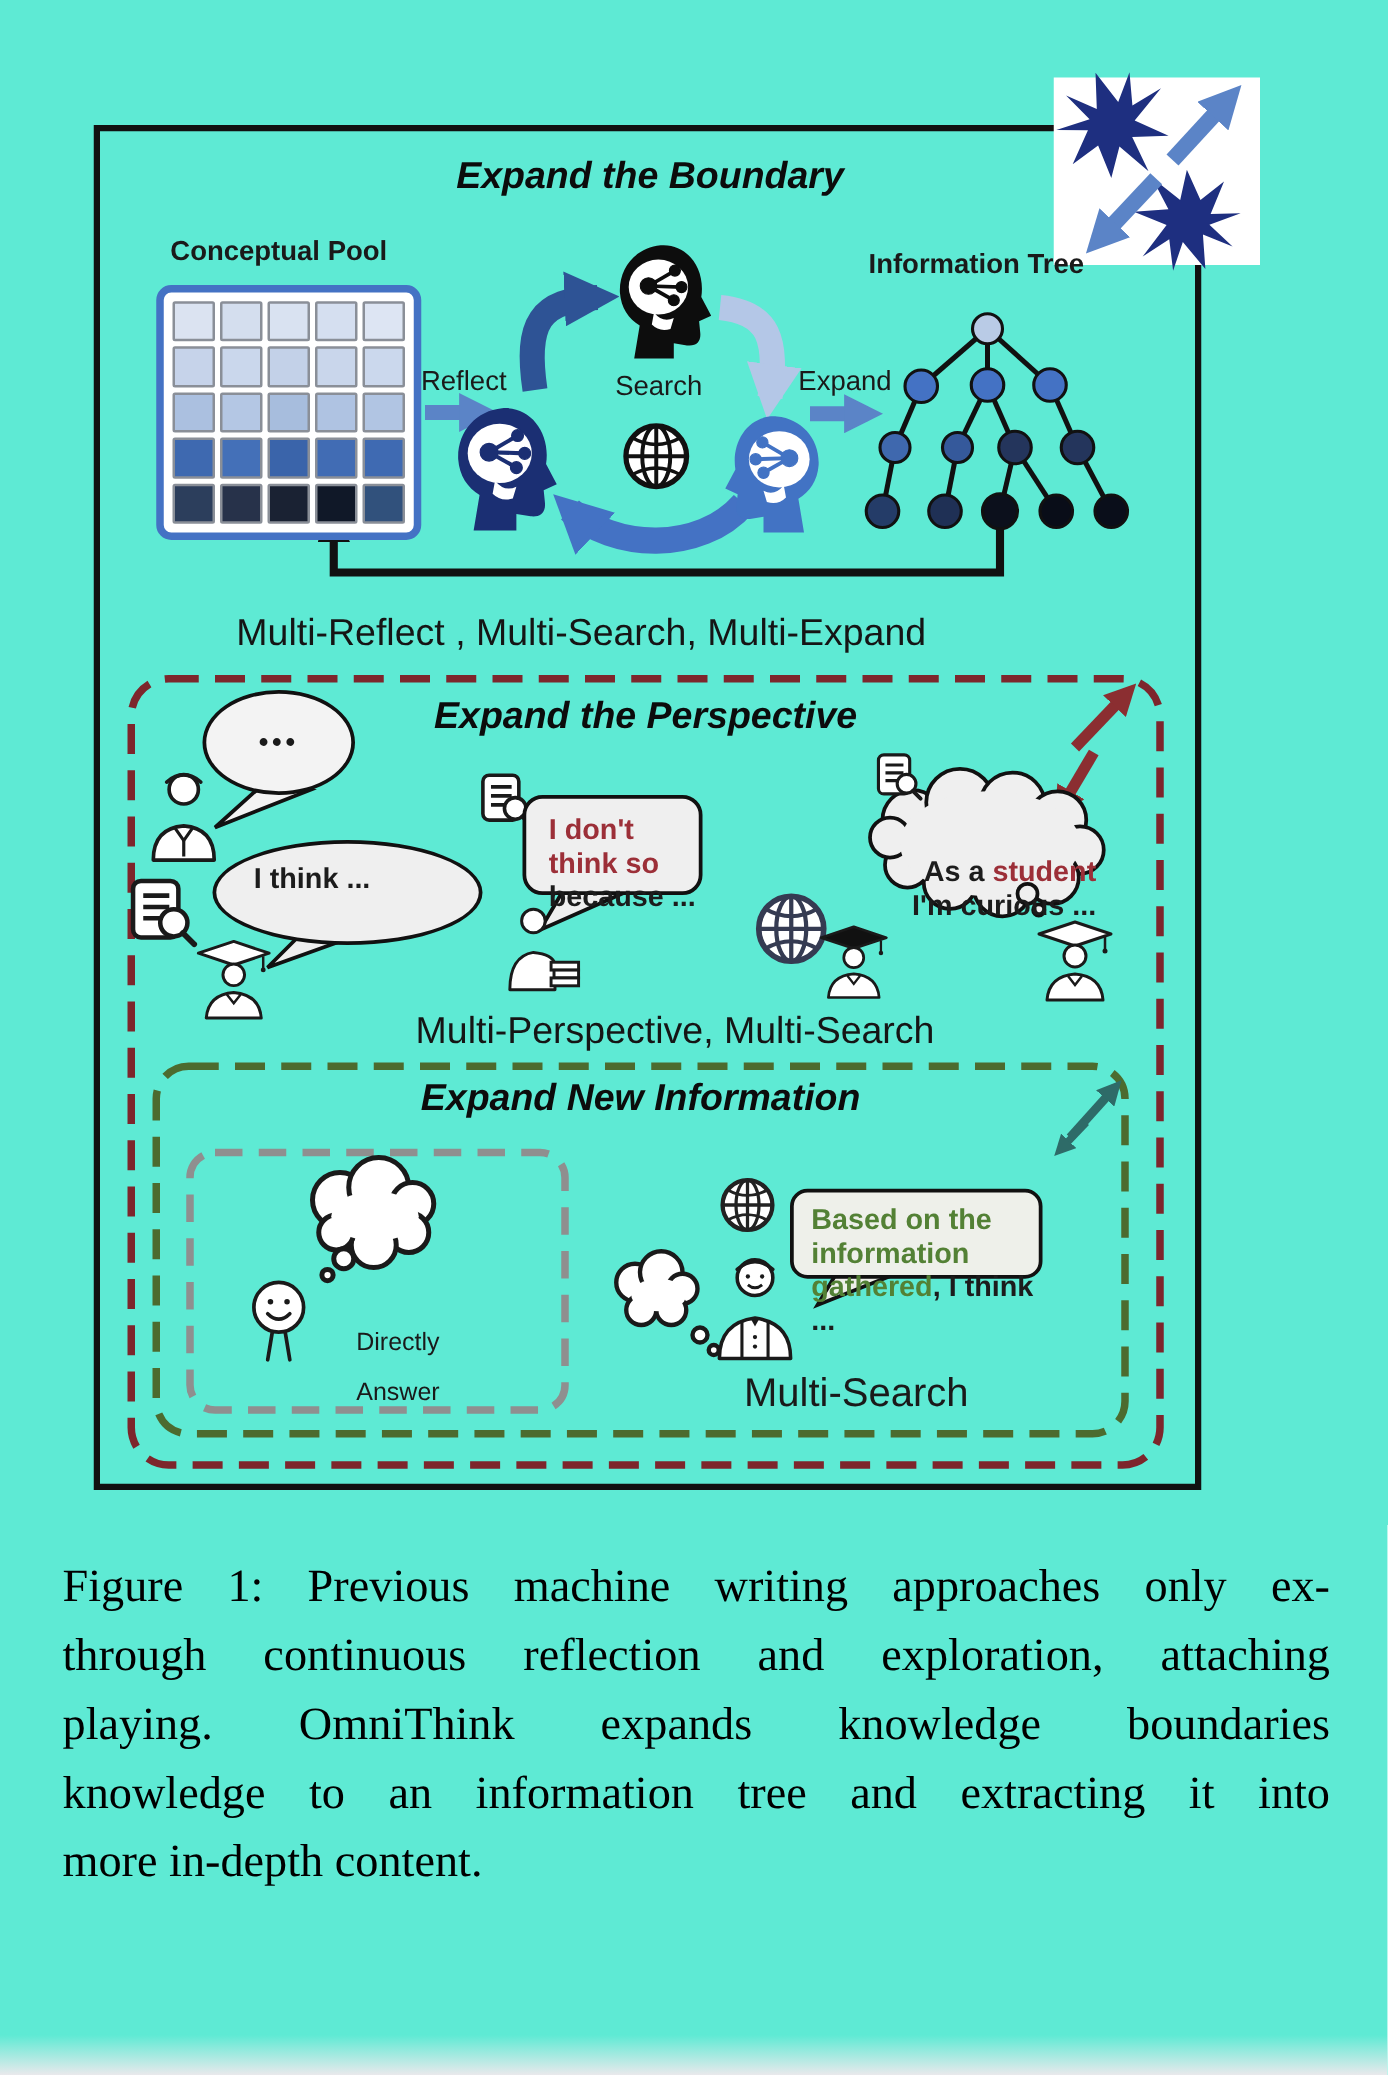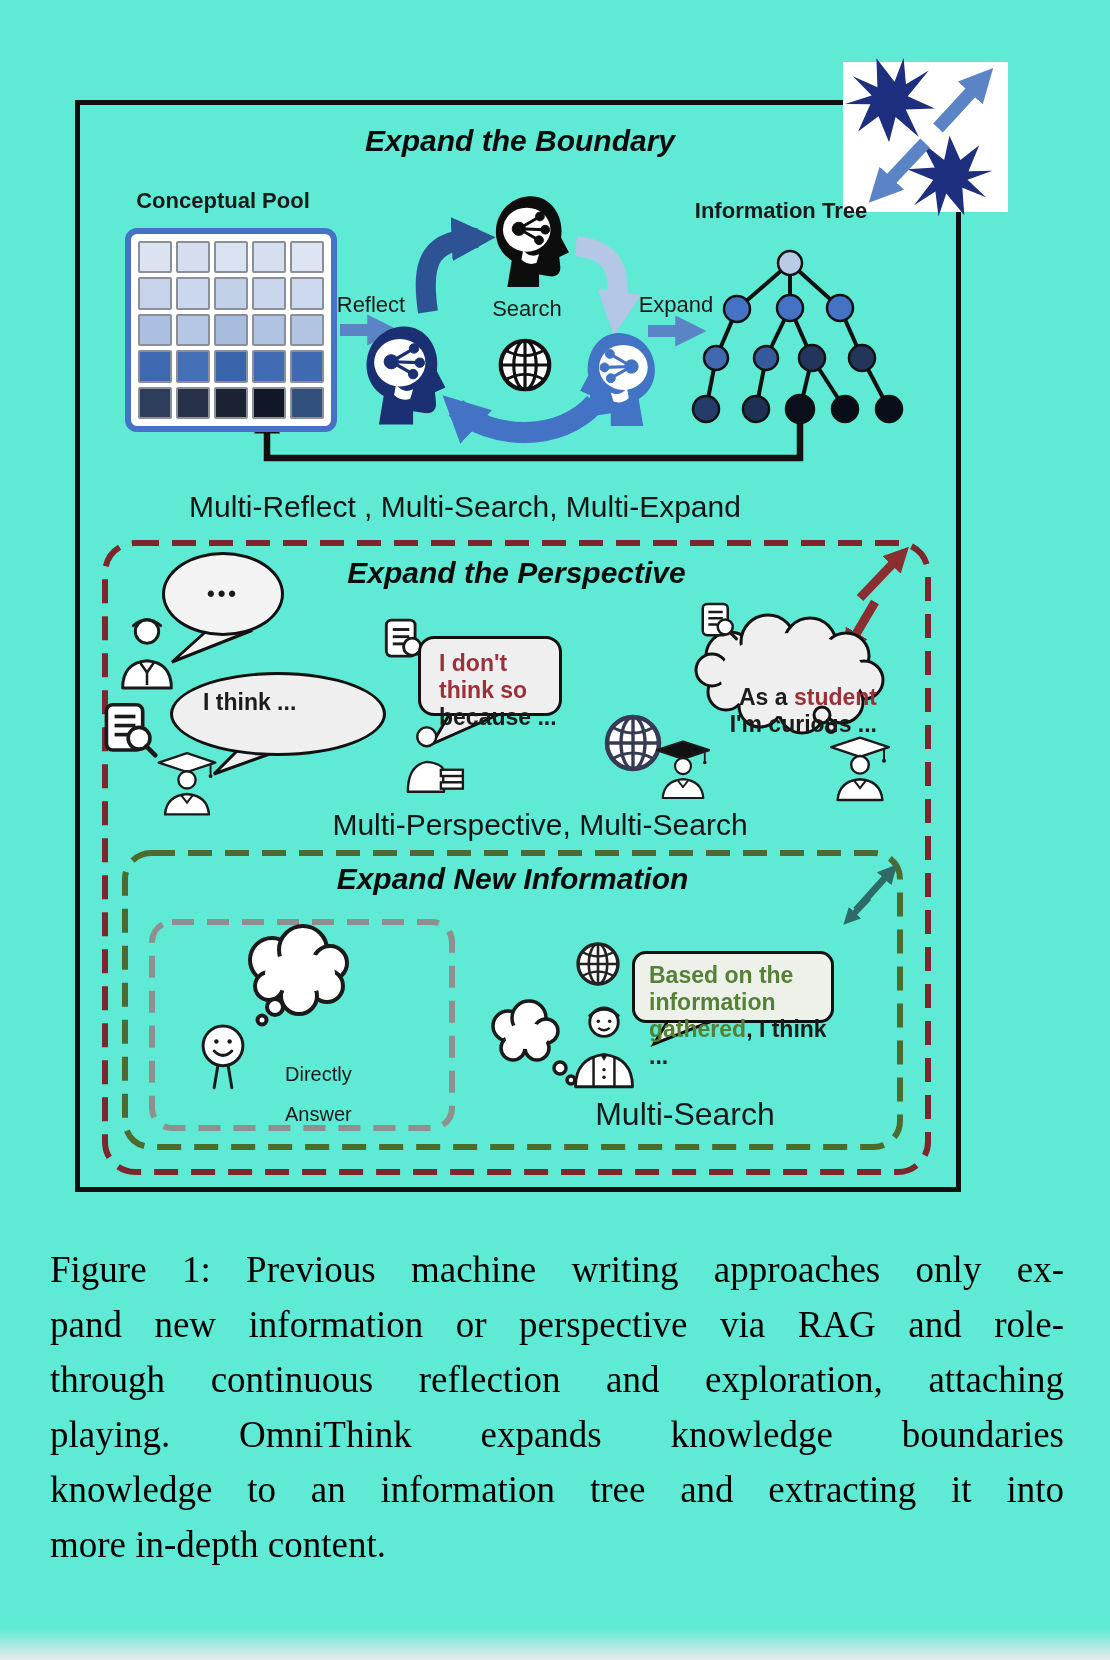--- a/index.html
+++ b/index.html
@@ -333,21 +333,20 @@
 
   <div class="bubble" style="left:632px;top:951px;width:202px;height:72px;border-radius:14px;background:#eef0ea;border-width:3px;padding:8px 0 0 14px;">
     <div class="bubble-txt hl-green">Based on the information</div>
     <div class="bubble-txt"><span class="hl-green">gathered</span><span>, I think ...</span></div>
   </div>
 
   <div class="t" style="left:570px;width:230px;top:1096px;font-size:32px;text-align:center;">Multi-Search</div>
 
   <div class="abs" id="caption">
     <div class="cap-line">Figure 1: Previous machine writing approaches only ex-</div>
-    <div class="cap-line">pand new information or perspective via RAG and role-</div>
     <div class="cap-line">through continuous reflection and exploration, attaching</div>
     <div class="cap-line">playing. OmniThink expands knowledge boundaries</div>
     <div class="cap-line">knowledge to an information tree and extracting it into</div>
     <div class="cap-line last">more in-depth content.</div>
   </div>
 
   <div class="abs" id="bottom-fade"></div>
 </div>
 
 </body></html>

